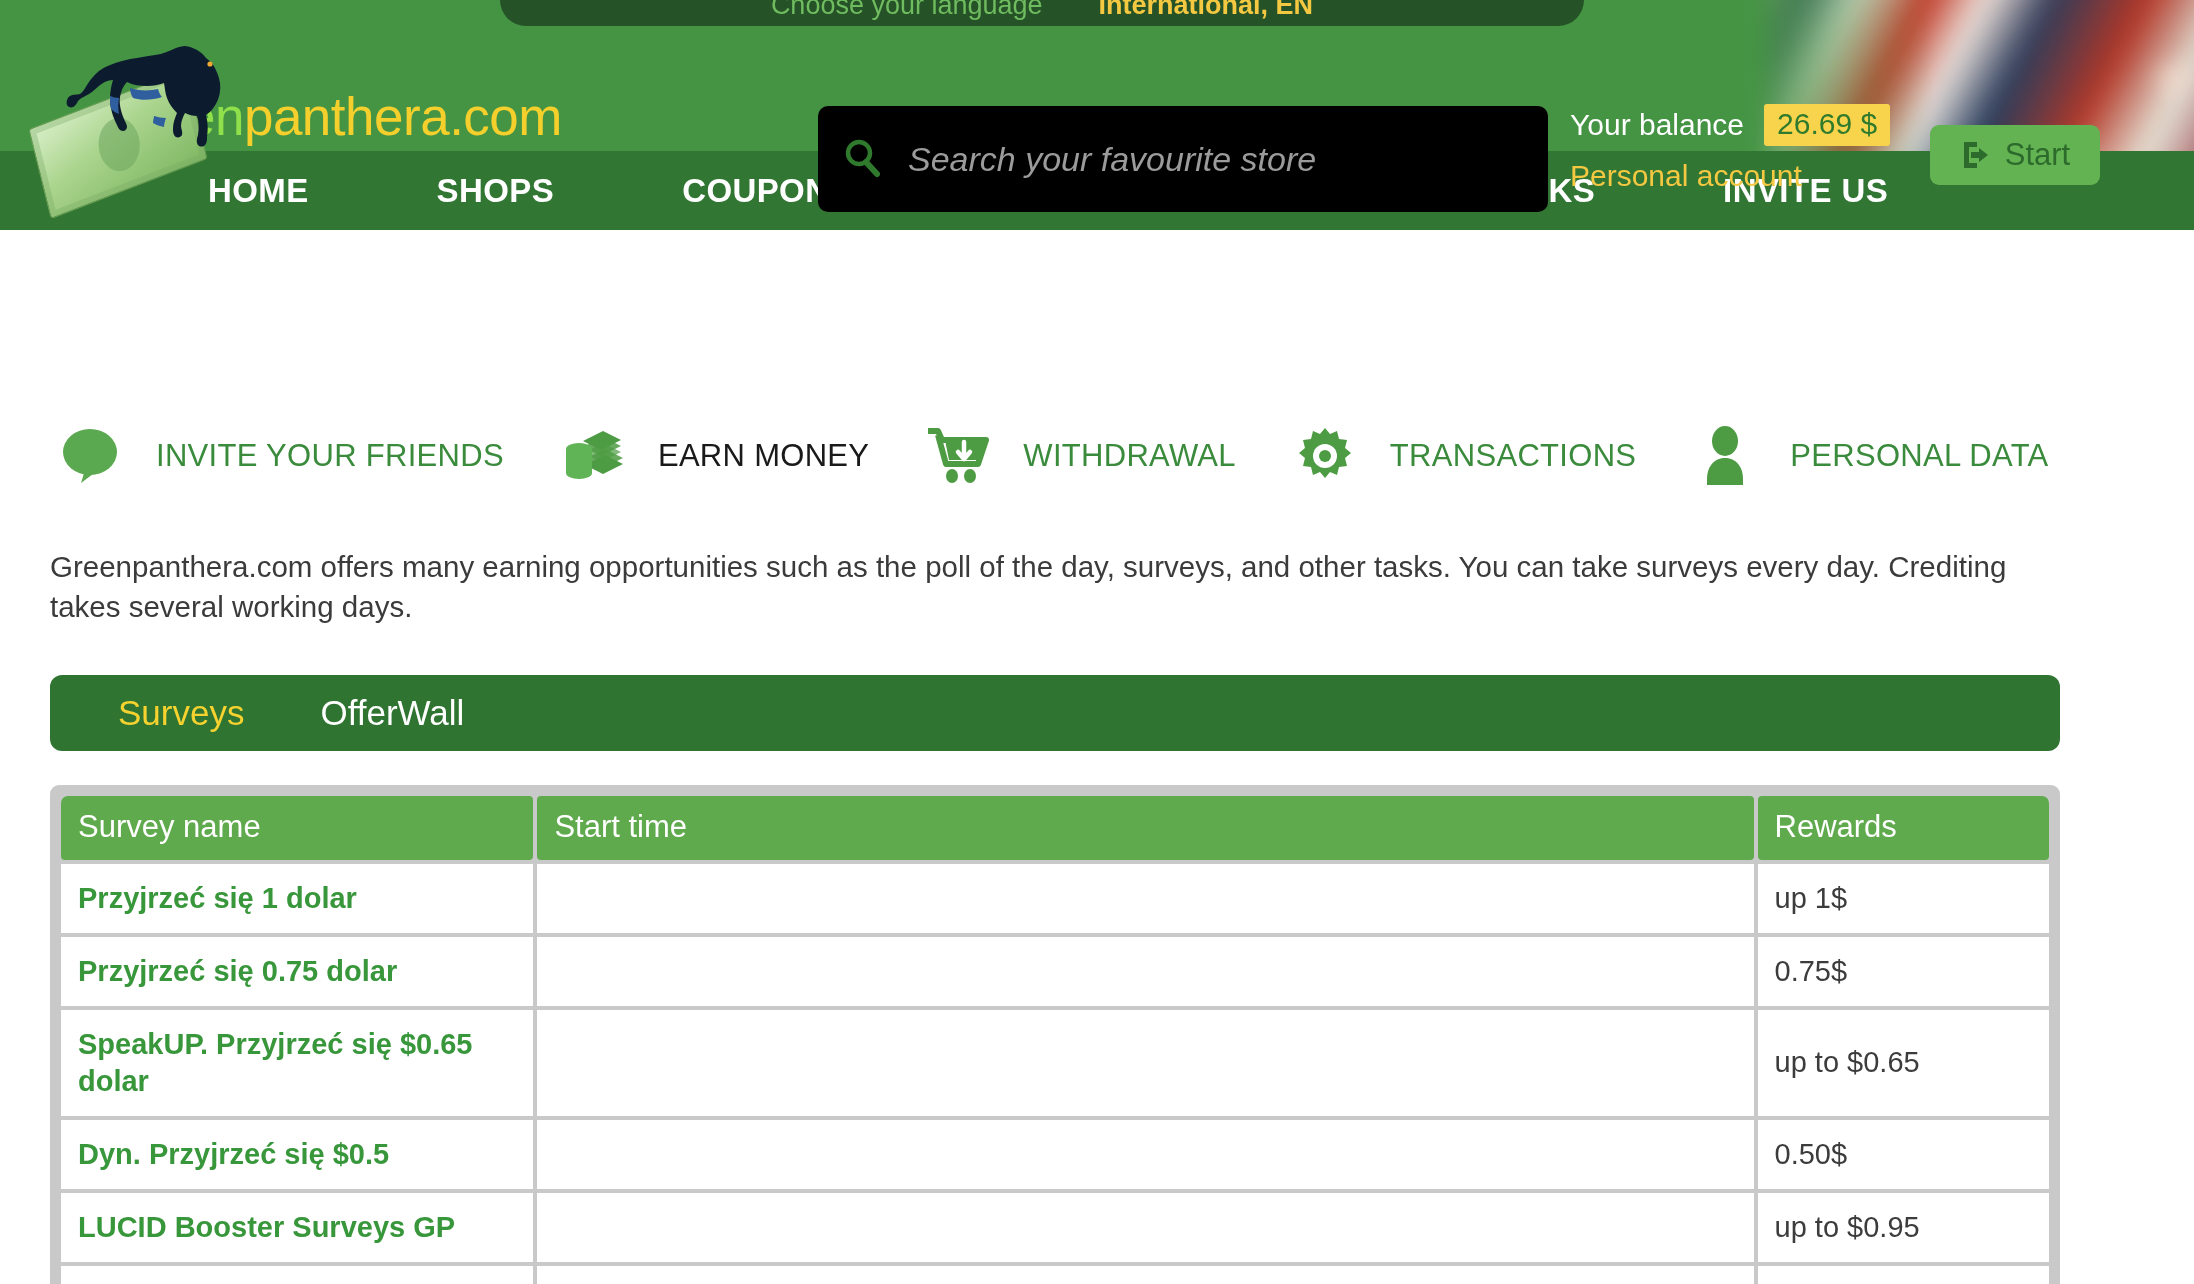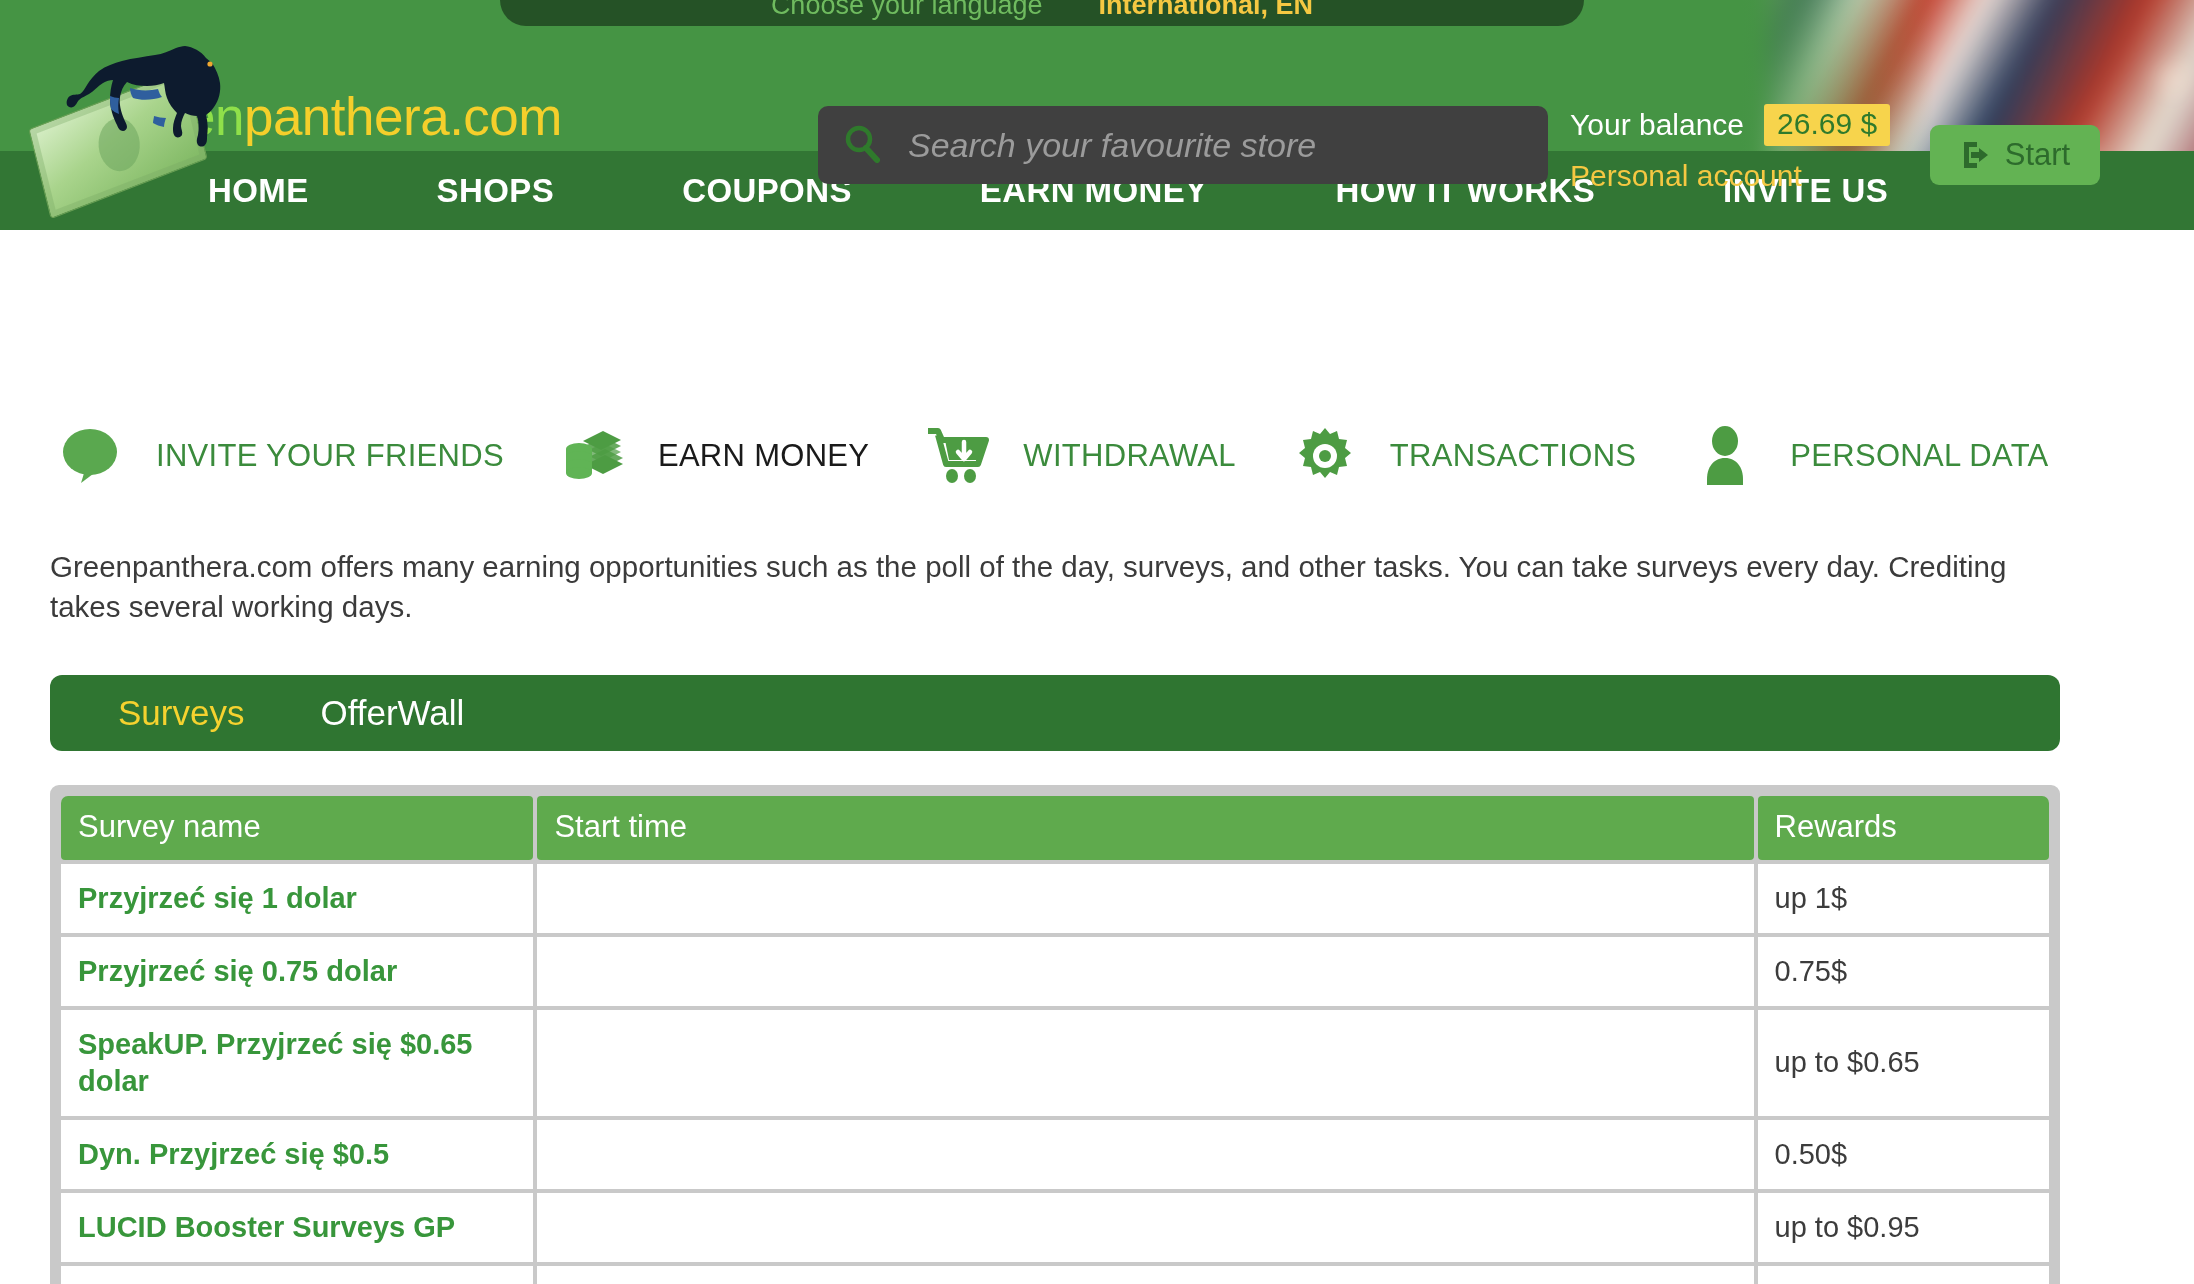--- a/index.html
+++ b/index.html
@@ -107,22 +107,22 @@
     margin-left: 6px;
     margin-top: 6px;
   }
   .logo-green { color: #8fe04a; }
   .logo-yellow { color: #f5cf2b; }
 
   
   .search-box {
     position: absolute;
     left: 818px; top: 106px;
-    width: 730px; height: 78px;
-    background: #404040;
+    width: 730px; height: 106px;
+    background: #000000;
     border-radius: 10px;
     display: flex;
     align-items: center;
     padding-left: 22px;
     z-index: 4;
   }
   .search-icon { width: 46px; height: 46px; flex: 0 0 auto; }
   .search-placeholder {
     color: #9b9b9b;
     font-style: italic;

